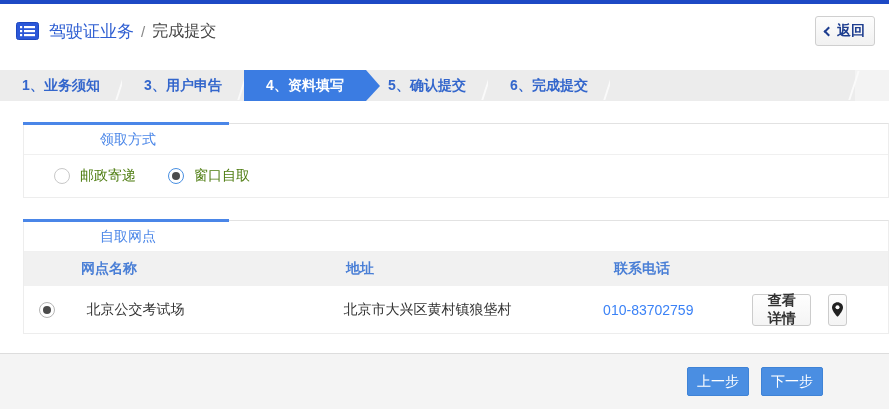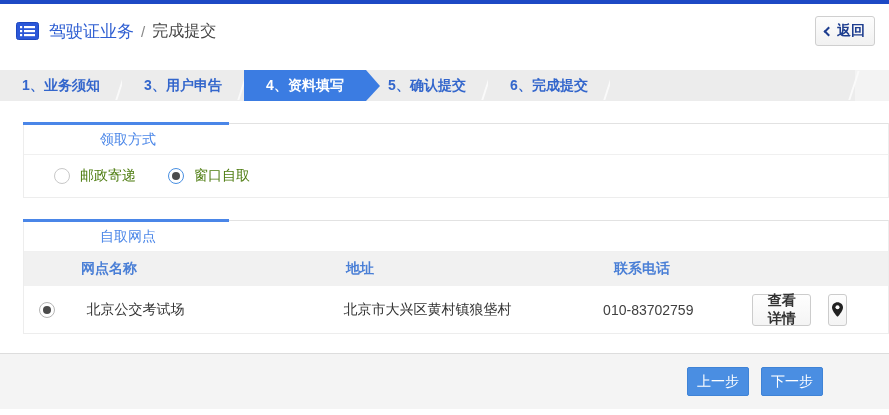--- a/index.html
+++ b/index.html
@@ -81,21 +81,21 @@
 
   
   .thead { display: flex; align-items: center; height: 34px; background: #f1f1f1; }
   .thead .th { color: #4a7fd6; font-size: 14px; font-weight: bold; }
   .cell-radio { width: 57px; padding-left: 15px; display: flex; align-items: center; }
   .cell-name { width: 265px; }
   .cell-addr { width: 268px; }
   .cell-phone { width: 150px; }
   .cell-actions { flex: 1; display: flex; justify-content: flex-end; align-items: center; padding-right: 41px; }
   .trow { display: flex; align-items: center; height: 47px; background: #fff; font-size: 14px; color: #333; gap: 8px; }
-  .trow .cell-phone { color: #404040; }
+  .trow .cell-phone { color: #3b82f6; }
   .detail-btn {
     height: 32px; padding: 0 14px; background: linear-gradient(#fefefe, #f4f4f4);
     border: 1px solid #cccccc; border-radius: 3px; color: #333; font-size: 14px; font-weight: bold;
     cursor: pointer; display: inline-flex; align-items: center;
   }
   .map-btn {
     width: 34px; height: 32px; margin-left: 17px; background: linear-gradient(#fefefe, #f4f4f4);
     border: 1px solid #cccccc; border-radius: 3px; cursor: pointer;
     display: inline-flex; align-items: center; justify-content: center;
   }

